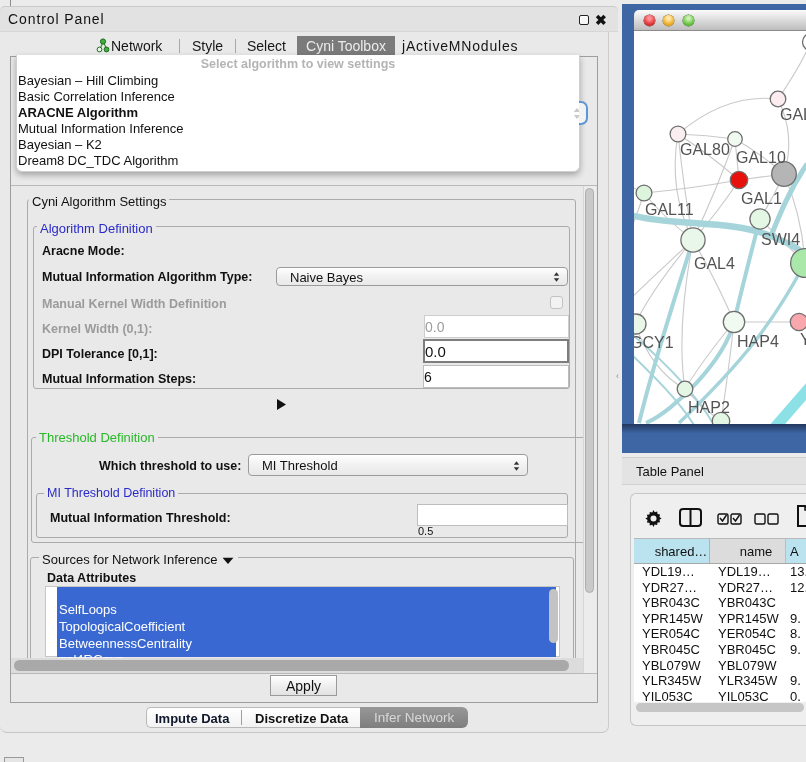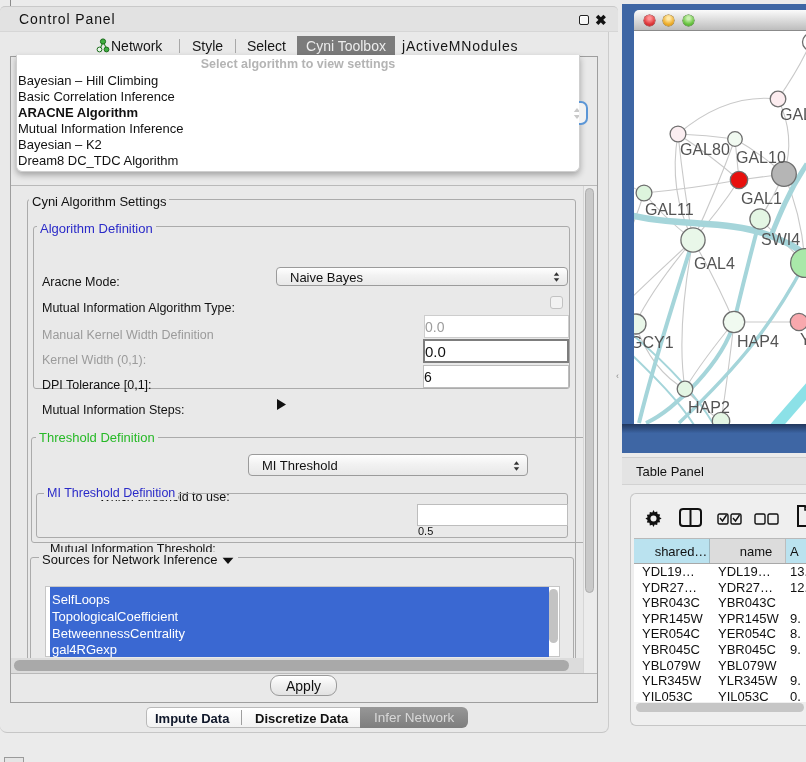--- a/index.html
+++ b/index.html
@@ -3,29 +3,29 @@
 <style>
 *{margin:0;padding:0;box-sizing:border-box;}
 html,body{width:806px;height:762px;}
 body{position:relative;font-family:"Liberation Sans",sans-serif;background:#ebebeb;overflow:hidden;}
 .a{position:absolute;}
 .combo{position:absolute;border:1px solid #9b9b9b;border-radius:4px;background:linear-gradient(#ffffff,#f2f2f2 45%,#e8e8e8);font-size:13px;color:#111;}
 .combo .ct{position:absolute;left:13px;top:2px;}
 .spin{position:absolute;right:7px;width:7px;}
 .field{position:absolute;background:#fff;border:1px solid #bdbdbd;font-size:14px;color:#111;text-align:left;padding-right:6px;}
 .gtitle{position:absolute;background:#e9e9e9;padding:0 3px;font-size:13px;}
-.lbl{position:absolute;font-size:12.5px;font-weight:normal;color:#111;margin-top:31px;}
+.lbl{position:absolute;font-size:12.5px;font-weight:bold;color:#111;}
 .dis{color:#9b9b9b;}
 </style></head>
 <body>
 
 <div class="a" style="left:10px;top:0;width:1px;height:6px;background:#8a8a8a"></div>
 
 <div class="a" style="left:0;top:6px;width:618px;height:26px;background:#e2e2e2;border-top:1px solid #c9c9c9;border-bottom:1px solid #d6d6d6;border-radius:5px 5px 0 0"></div>
-<div class="a" style="left:19px;top:11px;font-size:14px;letter-spacing:0.9px;color:#111">Control Panel</div>
+<div class="a" style="left:8px;top:11px;font-size:14px;letter-spacing:0.9px;color:#111">Control Panel</div>
 <div class="a" style="left:579px;top:15px;width:10px;height:10px;border:1.5px solid #222;border-radius:2px;background:#f6f6f6;box-shadow:1px 1px 0 #fff inset"></div>
 <div class="a" style="left:595px;top:12px;font-size:14px;font-weight:bold;color:#111">✖</div>
 
 <div class="a" style="left:0;top:32px;width:609px;height:701px;background:#e9e9e9;border-right:1px solid #cccccc;border-bottom:1px solid #c6c6c6;border-radius:0 0 7px 7px"></div>
 
 <div class="a" style="left:88px;top:36px;width:460px;height:20px;font-size:14px;color:#161616">
   <svg class="a" style="left:8px;top:2px" width="14" height="15" viewBox="0 0 14 15">
     <line x1="4" y1="11" x2="7" y2="4" stroke="#2f8f2f" stroke-width="1.2"></line>
     <line x1="7" y1="4" x2="11" y2="11" stroke="#2f8f2f" stroke-width="1.2"></line>
     <circle cx="7" cy="3.5" r="2.6" fill="#3fae3f" stroke="#1c6b1c"></circle>
@@ -99,21 +99,21 @@
     <div class="field" style="left:406px;top:318px;width:151px;height:16px;padding-top:20px;padding-right:11px;font-size:11px">0.5</div>
 
     <div class="a" style="left:19px;top:371px;width:544px;height:130px;border:1px solid #ababab;border-radius:3px"></div>
     <div class="gtitle" style="left:28px;top:366px;color:#111;font-size:13px">Sources for Network Inference <svg width="14" height="9" viewBox="0 0 14 10" style="vertical-align:-1px">
           <path d="M1 2 L13 2 L7 9 Z" fill="#111"></path>
         </svg></div>
 
     <div class="lbl" style="left:36px;top:385px;font-size:12.5px">Data Attributes</div>
 
     <div class="a" style="left:34px;top:400px;width:515px;height:71px;background:#fff;border:1px solid #c6c6c6"></div>
-    <div class="a" style="left:39px;top:401px;width:499px;height:70px;background:#3a68d2;color:#fff;font-size:13px;padding-top:5px">
+    <div class="a" style="left:46px;top:401px;width:499px;height:70px;background:#3a68d2;color:#fff;font-size:13px;padding-top:15px">
       <div style="height:16.8px;padding-left:2px">SelfLoops</div>
       <div style="height:16.8px;padding-left:2px">TopologicalCoefficient</div>
       <div style="height:16.8px;padding-left:2px">BetweennessCentrality</div>
       <div style="height:16.8px;padding-left:2px">gal4RGexp</div>
     </div>
     <div class="a" style="left:538px;top:403px;width:9px;height:54px;background:#c3c3c3;border-radius:5px"></div>
   </div>
 </div>
 
 <div class="a" style="left:583px;top:186px;width:13px;height:487px;background:#ececec;border-left:1px solid #d6d6d6"></div>
@@ -133,21 +133,21 @@
   <div style="padding-left:2px">Dream8 DC_TDC Algorithm</div>
 </div>
 
 <svg class="a" style="left:573px;top:107px" width="8" height="13" viewBox="0 0 8 13">
     <path d="M4 1 L7.2 5 L0.8 5 Z" fill="#c9c9c9"></path>
     <path d="M4 12 L7.2 8 L0.8 8 Z" fill="#c9c9c9"></path>
   </svg>
 
 <div class="a" style="left:579px;top:101px;width:9px;height:24px;border:2.5px solid #5b96d6;border-left:none;border-radius:0 7px 7px 0;background:#f2f2f2"></div>
 
-<div class="a" style="left:270px;top:675px;width:67px;height:21px;background:linear-gradient(#ffffff,#efefef 50%,#e2e2e2);border:1px solid #9a9a9a;border-radius:9px;text-align:center;font-size:14px;color:#111;padding-top:2px">Apply</div>
+<div class="a" style="left:270px;top:675px;width:67px;height:21px;background:linear-gradient(#ffffff,#efefef 50%,#e2e2e2);border:1px solid #9a9a9a;border-radius:0;text-align:center;font-size:14px;color:#111;padding-top:2px">Apply</div>
 
 <div class="a" style="left:146px;top:707px;width:215px;height:21px;background:linear-gradient(#ffffff,#f2f2f2);border:1px solid #b9b9b9;border-right:none;border-radius:5px 0 0 5px"></div>
 <div class="a" style="left:360px;top:707px;width:108px;height:21px;background:linear-gradient(#979797,#7e7e7e);border-radius:0 6px 6px 0"></div>
 <div class="a" style="left:155px;top:711px;font-size:13px;font-weight:bold;color:#0f172a">Impute Data</div>
 <div class="a" style="left:241px;top:710px;width:1px;height:15px;background:#9e9e9e"></div>
 <div class="a" style="left:255px;top:711px;font-size:13px;font-weight:bold;color:#111">Discretize Data</div>
 <div class="a" style="left:374px;top:710px;font-size:13.5px;color:#d8d8d8">Infer Network</div>
 
 <div class="a" style="left:4px;top:757px;width:20px;height:10px;border:1.5px solid #9a9a9a;background:#e5e5e5"></div>
 

